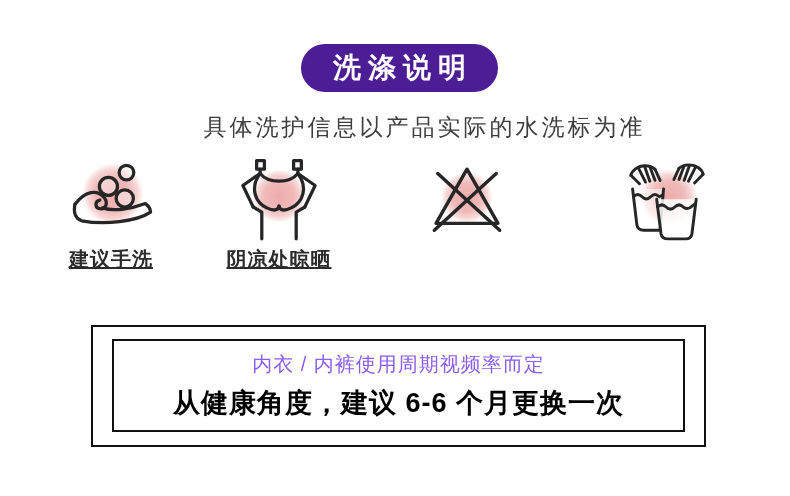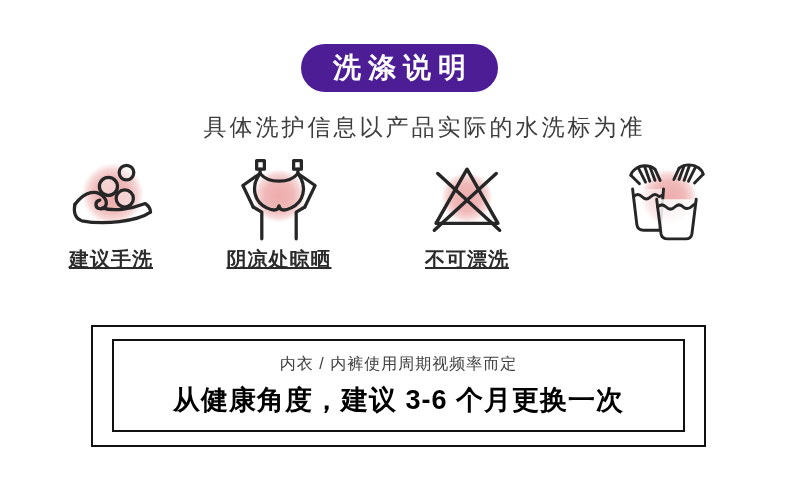--- a/index.html
+++ b/index.html
@@ -37,21 +37,21 @@
   .notice-outer{
     position:absolute;left:91px;top:325px;width:611px;height:118px;
     border:2px solid #111111;background:#ffffff;
   }
   .notice-inner{
     position:absolute;left:19px;right:19px;top:12px;bottom:13px;
     border:2px solid #111111;
     display:flex;flex-direction:column;align-items:center;justify-content:center;
     gap:7px;
   }
-  .notice-line1{font-size:16px;color:#404040;letter-spacing:1px;}
+  .notice-line1{font-size:20px;color:#8b5cf6;letter-spacing:1px;}
   .notice-line2{font-size:27px;font-weight:bold;color:#000000;letter-spacing:1px;}
 </style>
 </head>
 <body>
 
 <div class="title-pill">
   <span>洗涤说明</span>
 </div>
 <div class="subtitle">具体洗护信息以产品实际的水洗标为准</div>
 
@@ -101,21 +101,20 @@
 
 <div class="care-group g3">
   <span>
     <svg width="86" height="86" viewBox="0 0 100 100" fill="none" stroke="#262626" stroke-width="4" stroke-linecap="round" stroke-linejoin="round">
       <circle cx="50" cy="46" r="30" fill="url(#pinkGrad)" stroke="none"></circle>
       <path d="M50,13 L14,76 L86,76 Z"></path>
       <path d="M16,18 L88,84"></path>
       <path d="M84,18 L12,84"></path>
     </svg>
   </span>
-  <div class="care-label">不可漂洗</div>
 </div>
 
 <div class="care-group g4">
   <span>
     <svg width="86" height="86" viewBox="0 0 100 100" fill="none" stroke="#262626" stroke-width="3.4" stroke-linecap="round" stroke-linejoin="round">
       <circle cx="52" cy="46" r="33" fill="url(#pinkGrad)" stroke="none"></circle>
 
       <path d="M10,36 L15,78 Q16,84 23,84 L42,84 L46,36" fill="rgba(255,255,255,0.55)"></path>
       <path d="M11,45 Q16,40 21,45 Q26,50 31,45 Q36,40 41,45 L45,43"></path>
 
@@ -127,15 +126,15 @@
 
       <path d="M92,19 C91,13 84,8 76,8 C70,8 66,10 64,12"></path>
       <path d="M64,12 L58,25 M70,9 L64,25 M76,9 L70,26 M83,11 L75,27 M92,19 L82,29"></path>
     </svg>
   </span>
 </div>
 
 <div class="notice-outer">
   <div class="notice-inner">
     <div class="notice-line1">内衣 / 内裤使用周期视频率而定</div>
-    <div class="notice-line2">从健康角度，建议 3-6 个月更换一次</div>
+    <div class="notice-line2">从健康角度，建议 6-6 个月更换一次</div>
   </div>
 </div>
 
 </body></html>

